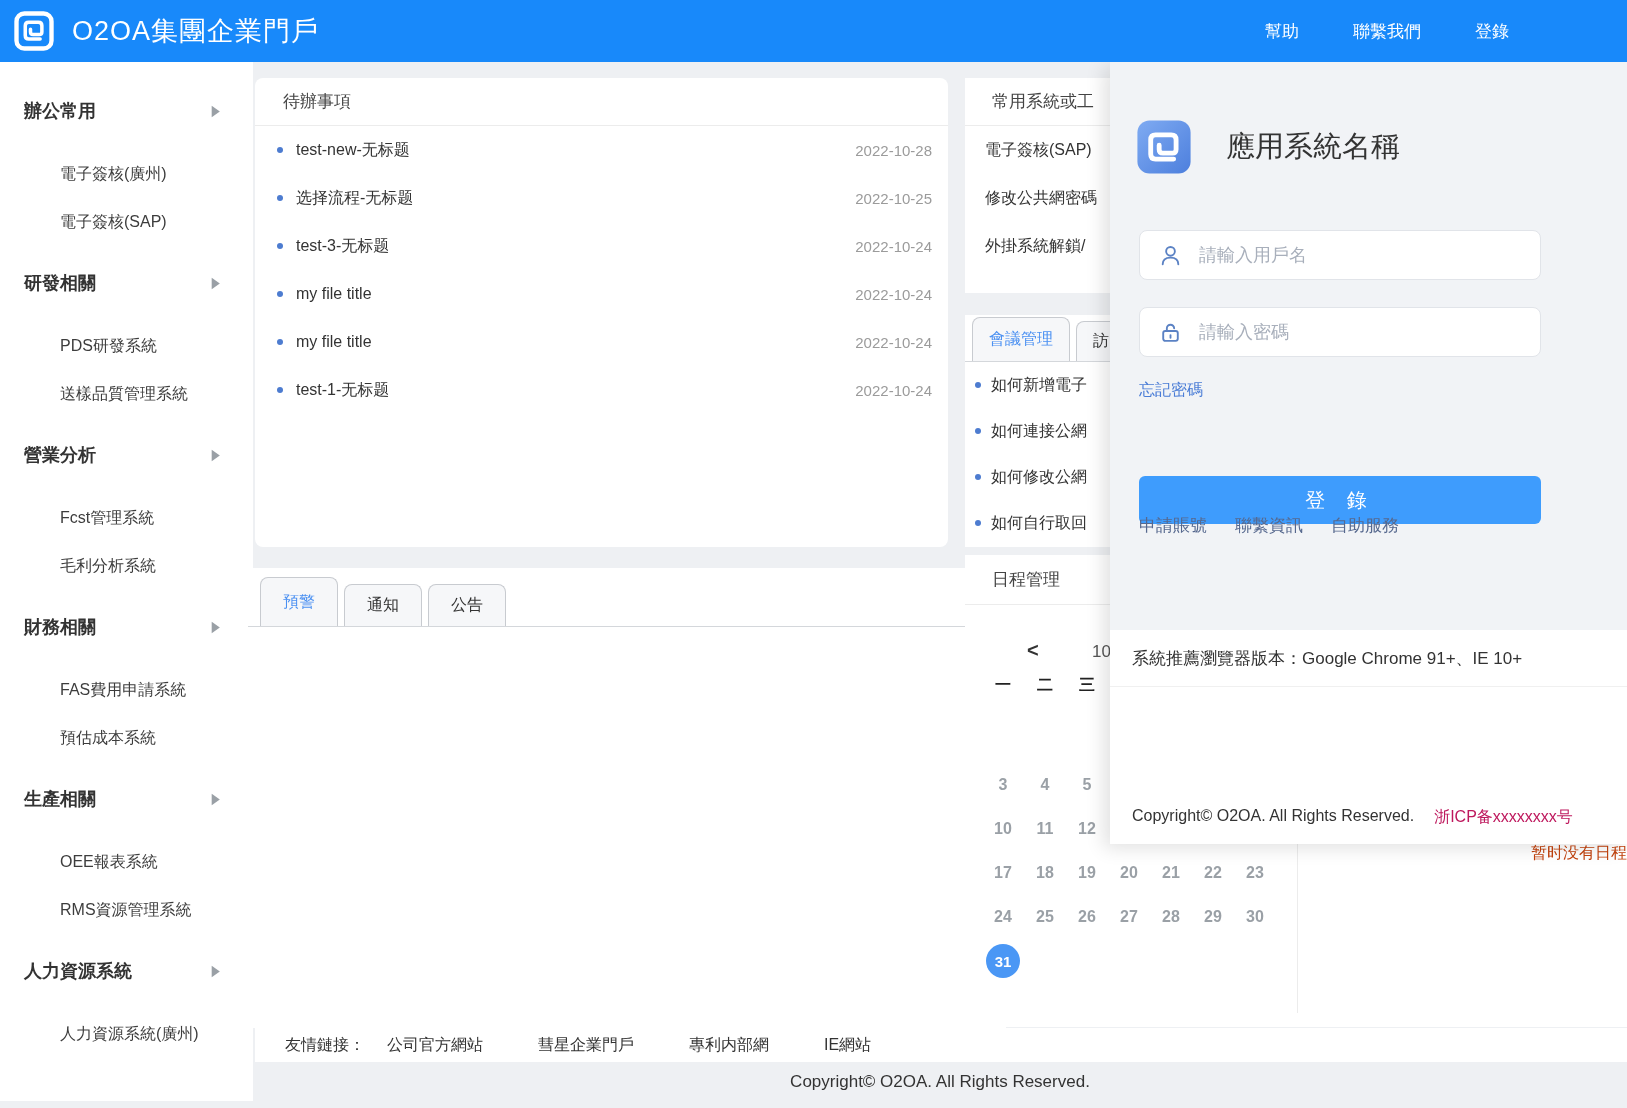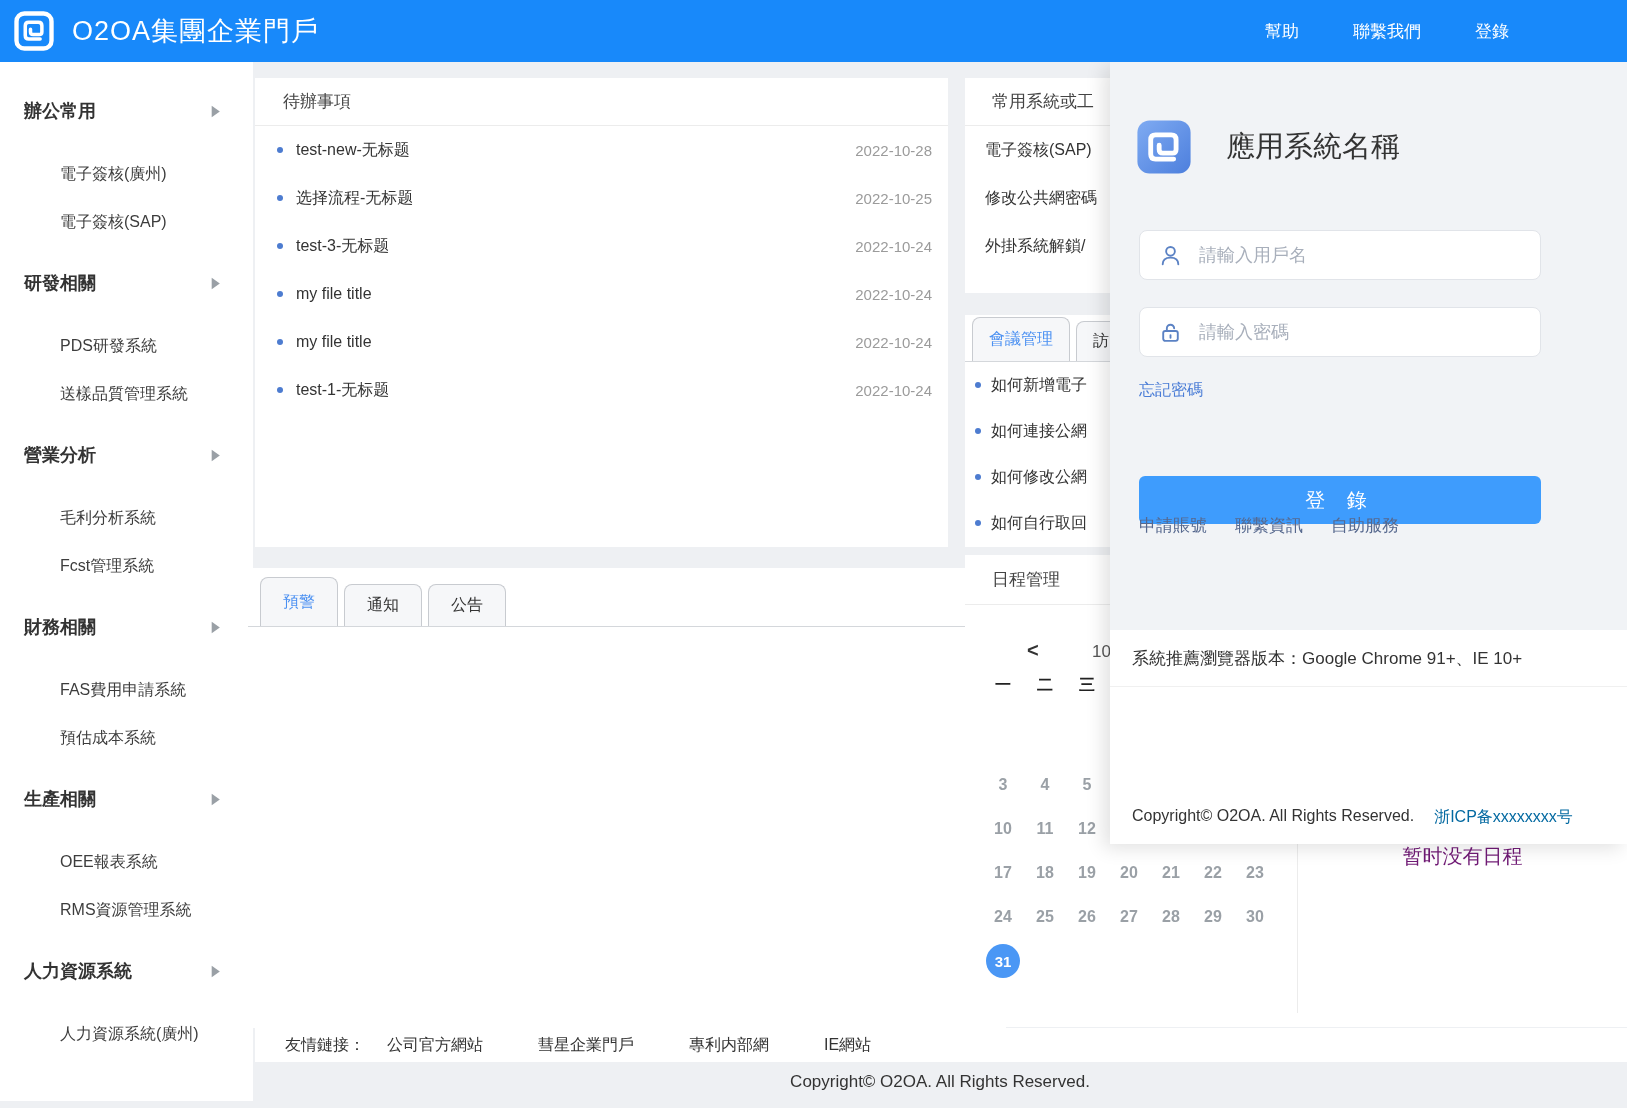--- a/index.html
+++ b/index.html
@@ -18,21 +18,21 @@
   .side-heading { height:48px; display:flex; align-items:center; justify-content:space-between; padding:0 32px 0 24px; font-size:18px; font-weight:bold; color:#333; cursor:pointer; margin-bottom:15px; }
   .side-group { margin-bottom:13px; }
   .side-item { height:48px; display:flex; align-items:center; padding-left:60px; font-size:16px; color:#3d3d3d; cursor:pointer; white-space:nowrap; }
 
   
   .panel { position:absolute; background:#fff; }
   .panel-title { height:48px; display:flex; align-items:center; padding-left:28px; font-size:17px; color:#444; border-bottom:1px solid #ececec; white-space:nowrap; }
   .bullet { width:6px; height:6px; border-radius:50%; background:#4d7cd0; flex:none; }
 
   
-  .panel-todo { left:255px; top:78px; width:693px; height:469px; }
+  .panel-todo { left:255px; top:78px; width:693px; height:469px;border-radius:8px; }
   .todo-item { height:48px; display:flex; align-items:center; cursor:pointer; }
   .todo-item .bullet { margin-left:22px; }
   .todo-title { margin-left:13px; font-size:16px; color:#333; white-space:nowrap; }
   .todo-date { margin-left:auto; margin-right:16px; font-size:15px; color:#9b9b9b; }
 
   
   .panel-alerts { left:248px; top:568px; width:758px; height:460px; }
   .tabs-row { height:59px; border-bottom:1px solid #d4d7db; display:flex; align-items:flex-end; padding-left:12px; }
   .tab { border:1px solid #c8cbd0; border-bottom:none; border-radius:8px 8px 0 0; background:#f6f7f9; display:flex; align-items:center; justify-content:center; font-size:16px; color:#333; cursor:pointer; margin-right:6px; width:78px; height:42px; }
   .tab.active { height:49px; color:#4a90f2; }
@@ -58,21 +58,21 @@
   .cal-prev { position:absolute; left:62px; top:34px; font-size:20px; font-weight:bold; color:#333; cursor:pointer; }
   .cal-month { position:absolute; left:127px; top:37px; font-size:17px; color:#555; }
   .cal-week { position:absolute; left:17px; top:62px; display:flex; }
   .cal-wd { width:42px; height:36px; display:flex; align-items:center; justify-content:center; font-size:16px; font-weight:bold; color:#222; }
   .cal-days { position:absolute; left:17px; top:114px; }
   .cal-row { display:flex; }
   .cal-cell { width:42px; height:44px; display:flex; align-items:center; justify-content:center; font-size:16px; font-weight:bold; color:#9aa0a6; cursor:pointer; }
   .cal-cell span { display:flex; align-items:center; justify-content:center; }
   .cal-cell.today span { width:34px; height:34px; border-radius:50%; background:#4a97f5; color:#fff; font-size:15px; }
   .sched-divider { position:absolute; left:332px; top:50px; bottom:14px; width:1px; background:#ececec; }
-  .sched-empty { position:absolute; left:333px; right:0; top:288px; text-align:center; font-size:20px; color:#701a75; }
+  .sched-empty { position:absolute; left:333px; right:0; top:288px; text-align:right; font-size:16px; color:#c2410c; }
 
   
   .footer-strip { position:absolute; left:255px; top:1028px; width:1372px; height:34px; background:#fff; display:flex; align-items:center; padding-left:30px; font-size:16px; color:#333; }
   .footer-label { margin-right:22px; }
   .footer-link { margin-right:55px; cursor:pointer; }
   .page-copyright { position:absolute; left:253px; top:1072px; width:1374px; text-align:center; font-size:17px; color:#333; }
 
   
   .login-overlay { position:absolute; left:1110px; top:62px; width:517px; height:782px; background:#fff; box-shadow:-6px 4px 18px rgba(0,0,0,0.12); display:flex; flex-direction:column; z-index:20; }
   .login-main { height:568px; background:#f1f3f6; position:relative; flex:none; }
@@ -85,21 +85,21 @@
   .login-input input { border:none; outline:none; background:transparent; font-size:18px; color:#333; margin-left:16px; width:330px; font-family:inherit; }
   .login-input input::placeholder { color:#a8afbb; }
   .forgot-row { position:absolute; top:318px; left:29px; width:402px; }
   .forgot-link { font-size:16px; color:#4a7cd6; cursor:pointer; }
   .login-btn { position:absolute; top:366px; left:29px; width:402px; height:48px; background:#3e9cfd; border:none; border-radius:6px; color:#fff; font-size:20px; letter-spacing:8px; cursor:pointer; font-family:inherit;margin-top:48px; }
   .login-links { position:absolute; top:452px; left:29px; width:402px; display:flex; gap:28px; }
   .login-links .l-link { font-size:17px; color:#56688e; cursor:pointer; white-space:nowrap; }
   .login-browser { height:57px; background:#fff; display:flex; align-items:center; padding-left:22px; font-size:17px; color:#333; border-bottom:1px solid #f0f0f0; flex:none; white-space:nowrap; }
   .login-bottom { flex:1; background:#fff; position:relative; }
   .login-copy { position:absolute; left:22px; bottom:16px; font-size:16px; color:#333; display:flex; gap:20px; white-space:nowrap; }
-  .icp-link { color:#0369a1; cursor:pointer; }
+  .icp-link { color:#be185d; cursor:pointer; }
 </style>
 </head>
 <body>
 
 <div class="screen">
 
   <div class="header">
     <span class="logo">
       <svg viewBox="0 0 48 48" width="42" height="42">
         <rect x="4" y="4" width="40" height="40" rx="9" fill="none" stroke="#fff" stroke-width="5"></rect>
@@ -135,22 +135,22 @@
       <div class="side-item">PDS研發系統</div>
       <div class="side-item">送樣品質管理系統</div>
     </div>
     <div class="side-group">
       <div class="side-heading">
         <span>營業分析</span>
         <svg width="11" height="13" viewBox="0 0 10 12">
             <path d="M1.5 0.8 L9 6 L1.5 11.2 Z" fill="#9aa0a6"></path>
           </svg>
       </div>
+      <div class="side-item">Fcst管理系統</div>
       <div class="side-item">毛利分析系統</div>
-      <div class="side-item">Fcst管理系統</div>
     </div>
     <div class="side-group">
       <div class="side-heading">
         <span>財務相關</span>
         <svg width="11" height="13" viewBox="0 0 10 12">
             <path d="M1.5 0.8 L9 6 L1.5 11.2 Z" fill="#9aa0a6"></path>
           </svg>
       </div>
       <div class="side-item">FAS費用申請系統</div>
       <div class="side-item">預估成本系統</div>

